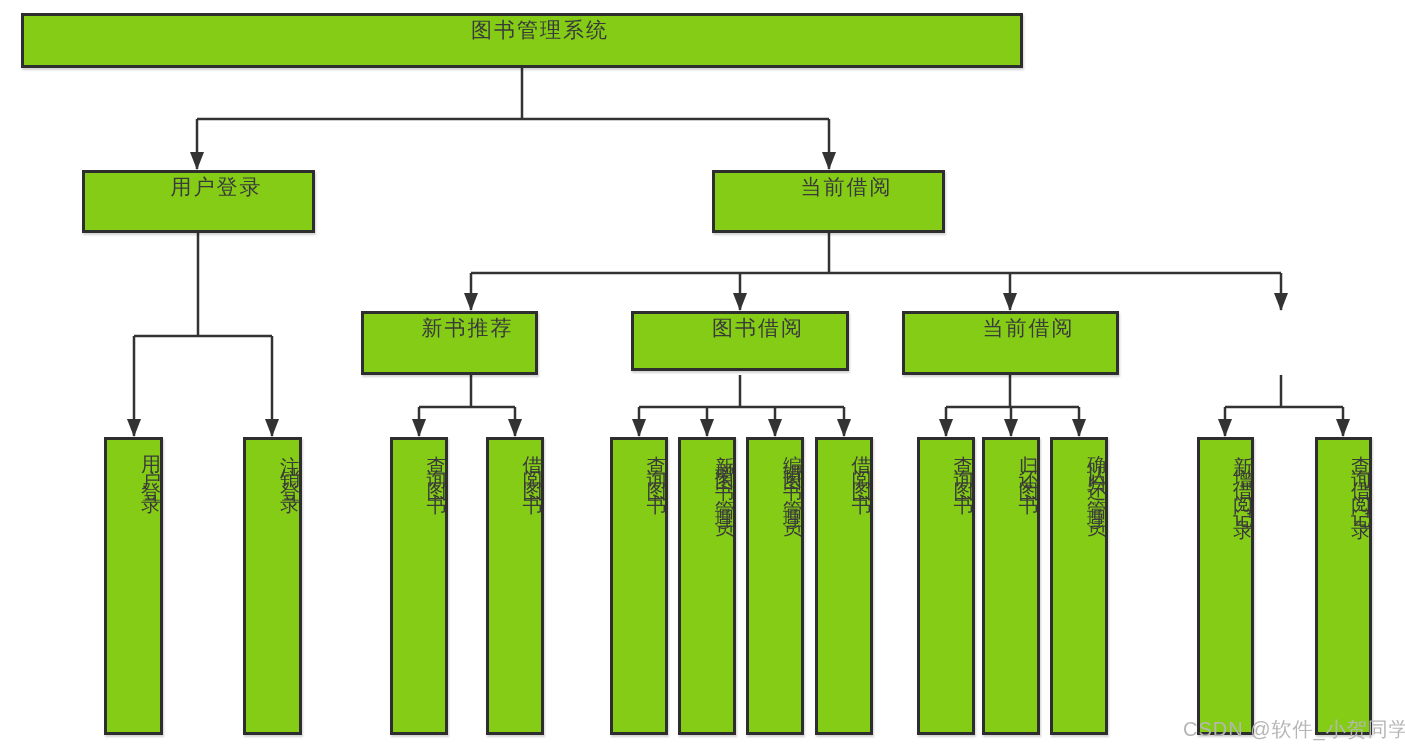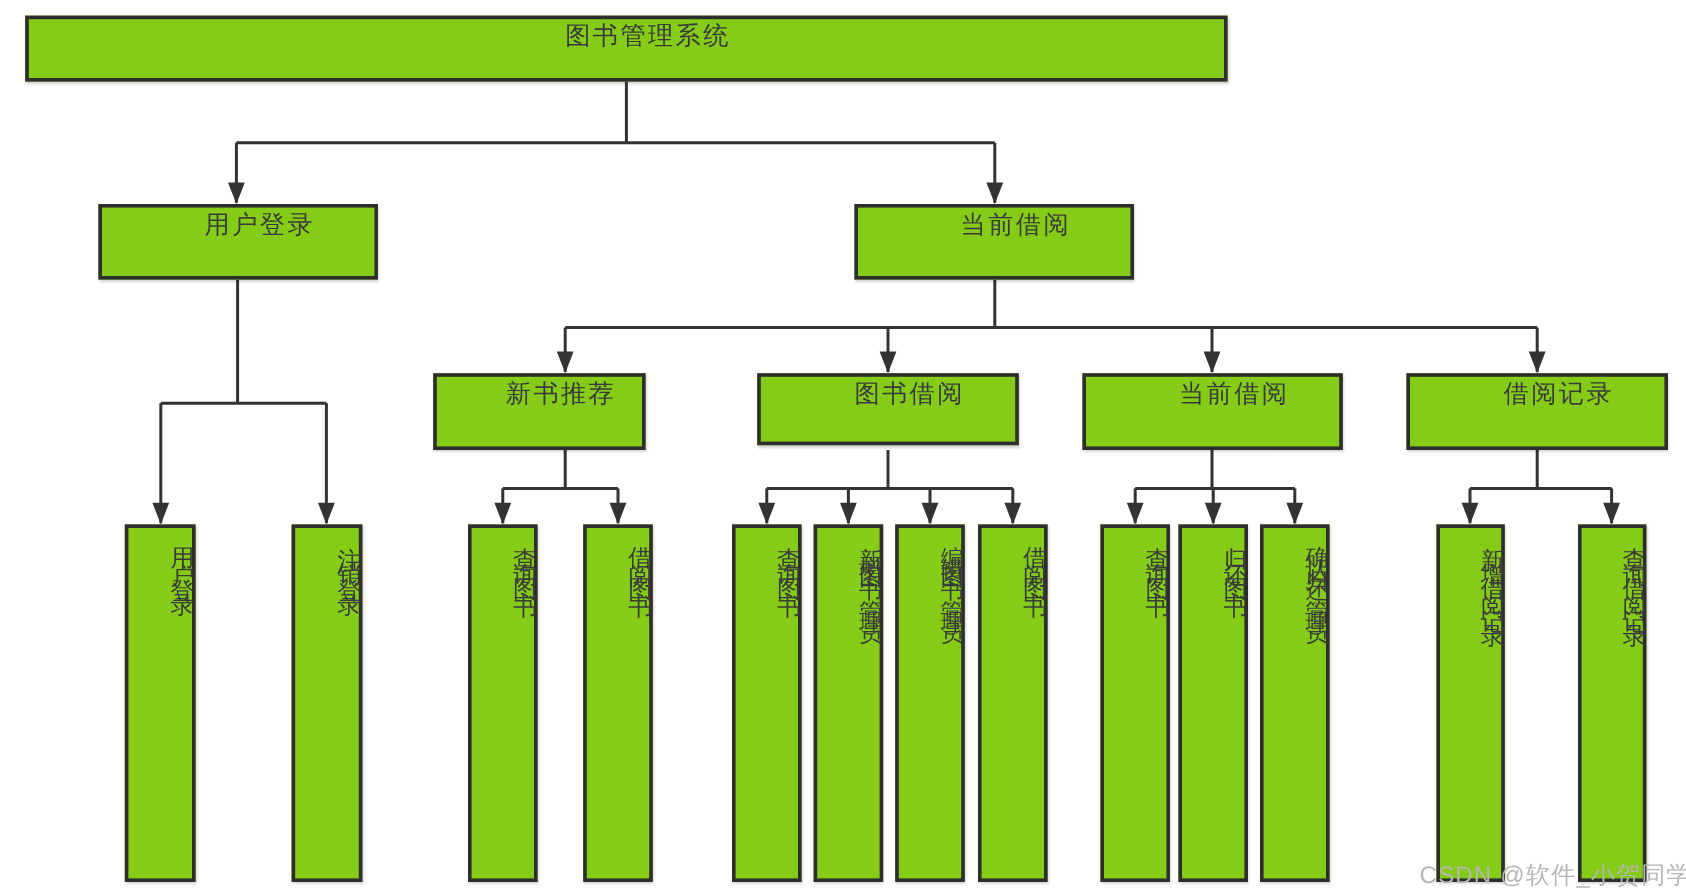--- a/index.html
+++ b/index.html
@@ -114,23 +114,20 @@
 
   <div class="box h" style="left:361px; top:311px; width:177px; height:64px">
     <span class="lbl">新书推荐</span>
   </div>
   <div class="box h" style="left:631px; top:311px; width:218px; height:60px">
     <span class="lbl">图书借阅</span>
   </div>
   <div class="box h" style="left:902px; top:311px; width:217px; height:64px">
     <span class="lbl">当前借阅</span>
   </div>
-  <div class="box h" style="left:1172px; top:311px; width:218px; height:64px">
-    <span class="lbl">借阅记录</span>
-  </div>
 
   <div class="box v" style="left:104px; top:437px; width:59px; height:298px">
     <span class="lbl">用户登录</span>
   </div>
   <div class="box v" style="left:243px; top:437px; width:59px; height:298px">
     <span class="lbl">注销登录</span>
   </div>
 
   <div class="box v" style="left:390px; top:437px; width:58px; height:298px">
     <span class="lbl">查询图书</span>

